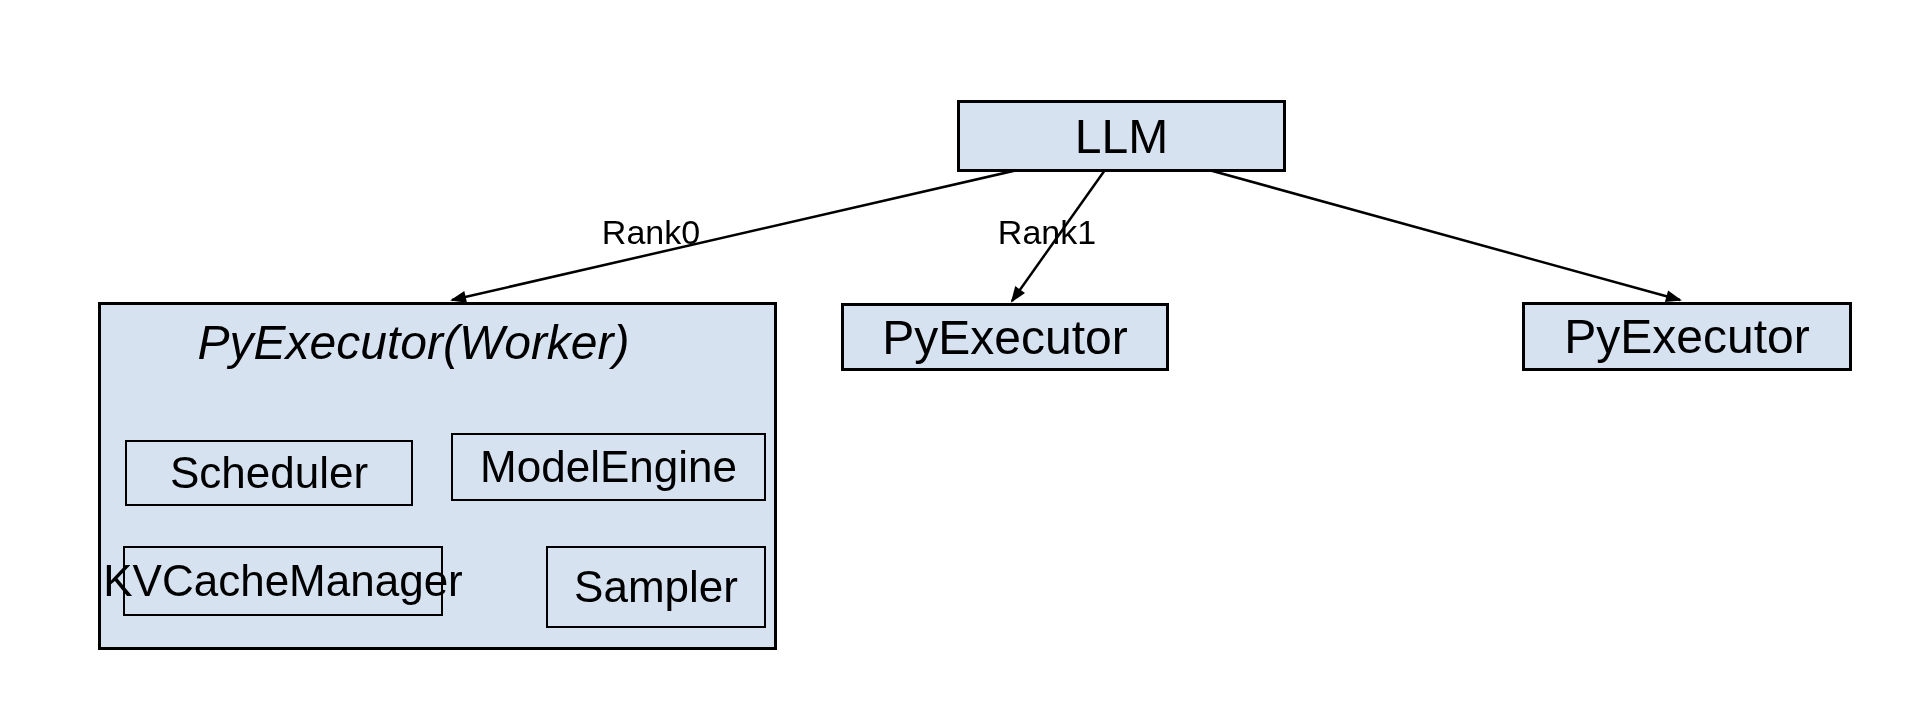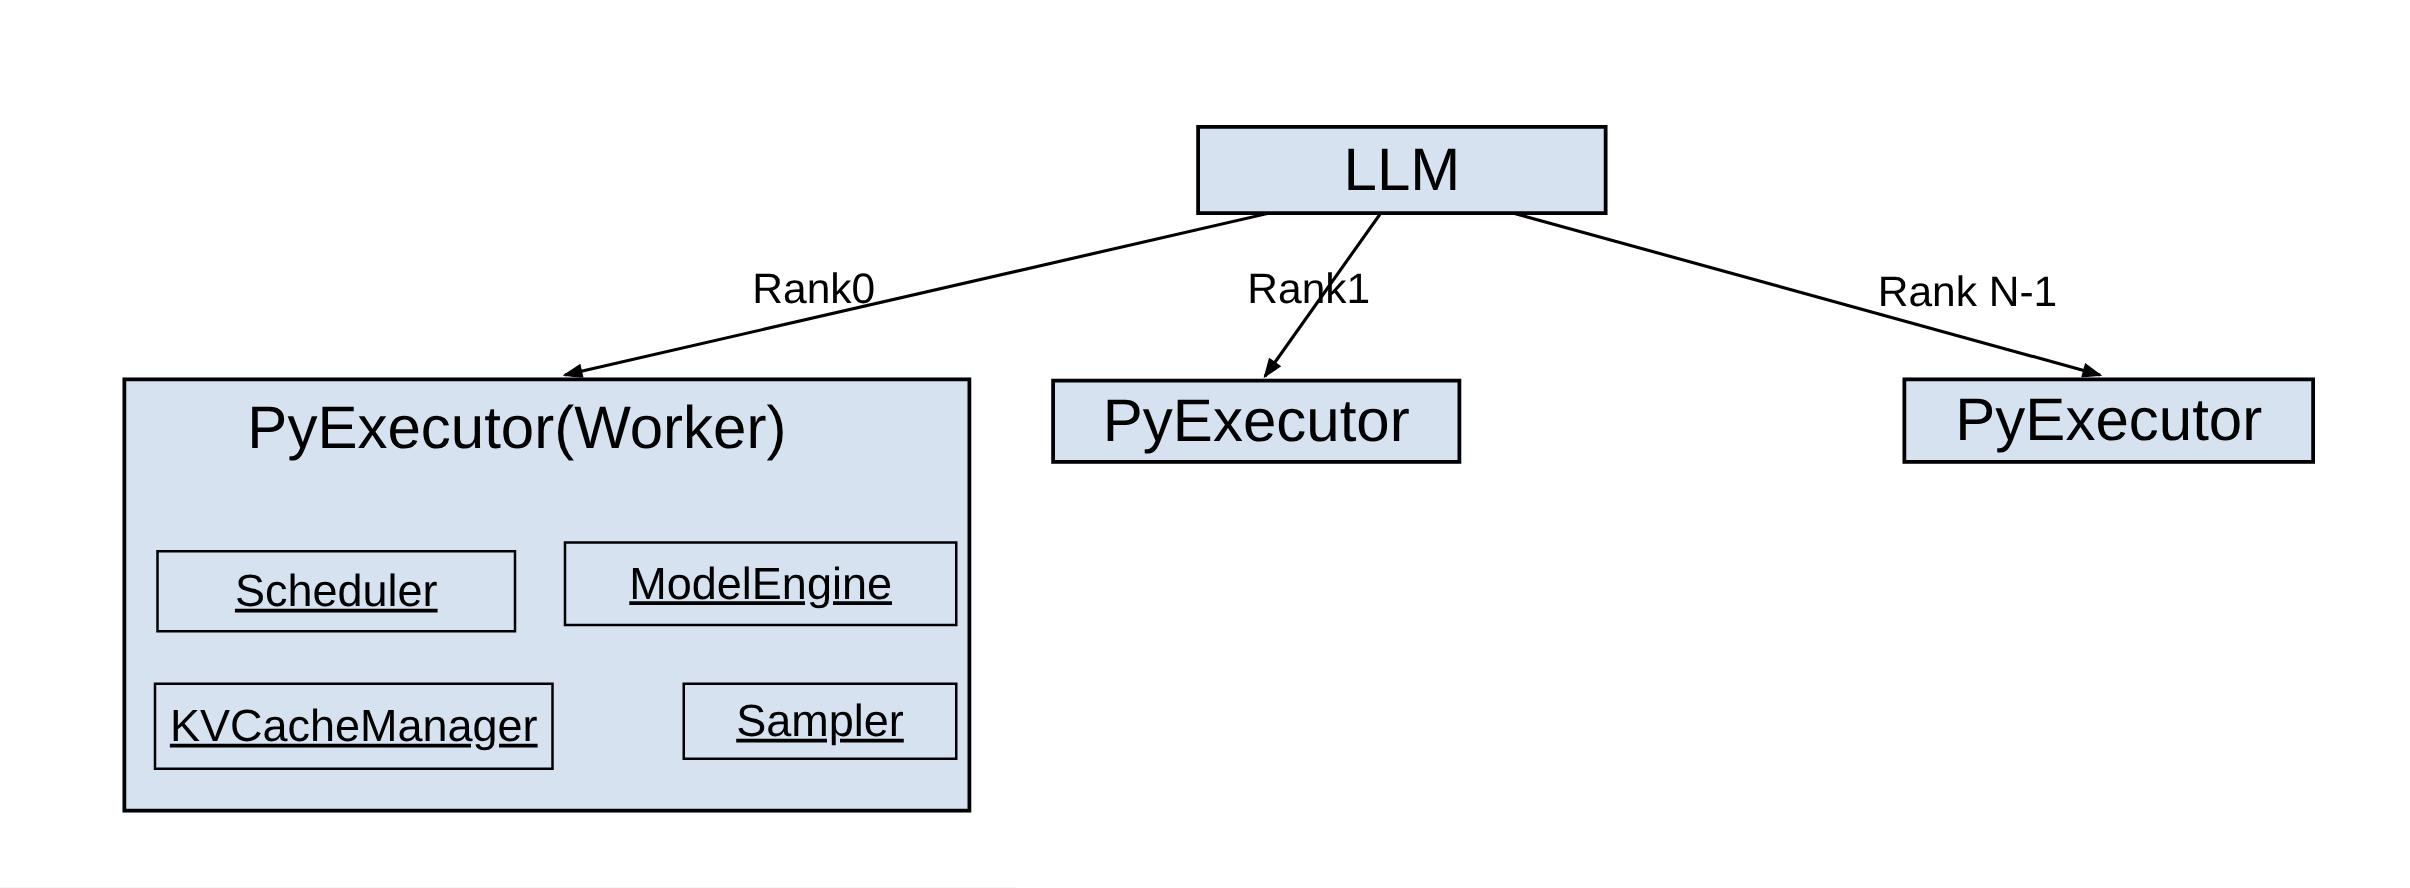--- a/index.html
+++ b/index.html
@@ -27,43 +27,43 @@
     background:var(--color-node-fill);
     border:3px solid var(--color-node-border);
     display:flex;align-items:center;justify-content:center;
     font-size:48px;
   }
   .inner-node{
     position:absolute;z-index:3;
     background:var(--color-node-fill);
     border:2px solid var(--color-node-border);
     display:flex;align-items:center;justify-content:center;
-    font-size:36px;
-    text-decoration:underline;
+    font-size:44px;
   }
   #node-worker0{display:block;}
   .worker-title{
     position:absolute;top:10px;left:0;width:100%;
     text-align:center;font-size:48px;line-height:56px;
     transform:translateX(-24px);
+    font-style:italic;
   }
   .edge-label{
     position:absolute;z-index:4;
     transform:translate(-50%,-50%);
     font-size:34px;white-space:nowrap;margin-left:35px;
   }
   
   #node-llm{left:957px;top:74px;width:329px;height:72px;margin-top:26px;}
   #node-worker0{left:98px;top:302px;width:679px;height:348px;}
   #node-worker1{left:841px;top:303px;width:328px;height:68px;}
   #node-workern{left:1522px;top:302px;width:330px;height:69px;}
   #comp-scheduler{left:24px;top:135px;width:288px;height:66px;}
   #comp-modelengine{left:350px;top:128px;width:315px;height:68px;}
   #comp-kvcachemanager{left:22px;top:241px;width:320px;height:70px;text-align:center;}
-  #comp-sampler{left:445px;top:241px;width:220px;height:62px;justify-content:center;}
+  #comp-sampler{left:445px;top:241px;width:220px;height:82px;justify-content:center;}
   #label-rank0{left:616px;top:232px;}
   #label-rank1{left:1012px;top:232px;}
   #label-rankn{left:1539px;top:234px;}
 </style>
 </head>
 <body>
 
 <div id="canvas">
 
   <svg id="edges-svg" width="1928" height="710" viewBox="0 0 1928 710">
@@ -76,21 +76,20 @@
     <line x1="1122" y1="146" x2="1012" y2="301" marker-end="url(#arrowhead)"></line>
     <line x1="1122" y1="146" x2="1680" y2="300" marker-end="url(#arrowhead)"></line>
   </svg>
 
   <div id="node-llm" class="node">
     <span>LLM</span>
   </div>
 
   <div id="label-rank0" class="edge-label">Rank0</div>
   <div id="label-rank1" class="edge-label">Rank1</div>
-  <div id="label-rankn" class="edge-label">Rank N-1</div>
 
   <div id="node-worker0" class="node">
     <div class="worker-title">PyExecutor(Worker)</div>
 
     <div id="comp-scheduler" class="inner-node">
       <span>Scheduler</span>
     </div>
 
     <div id="comp-modelengine" class="inner-node">
       <span>ModelEngine</span>

